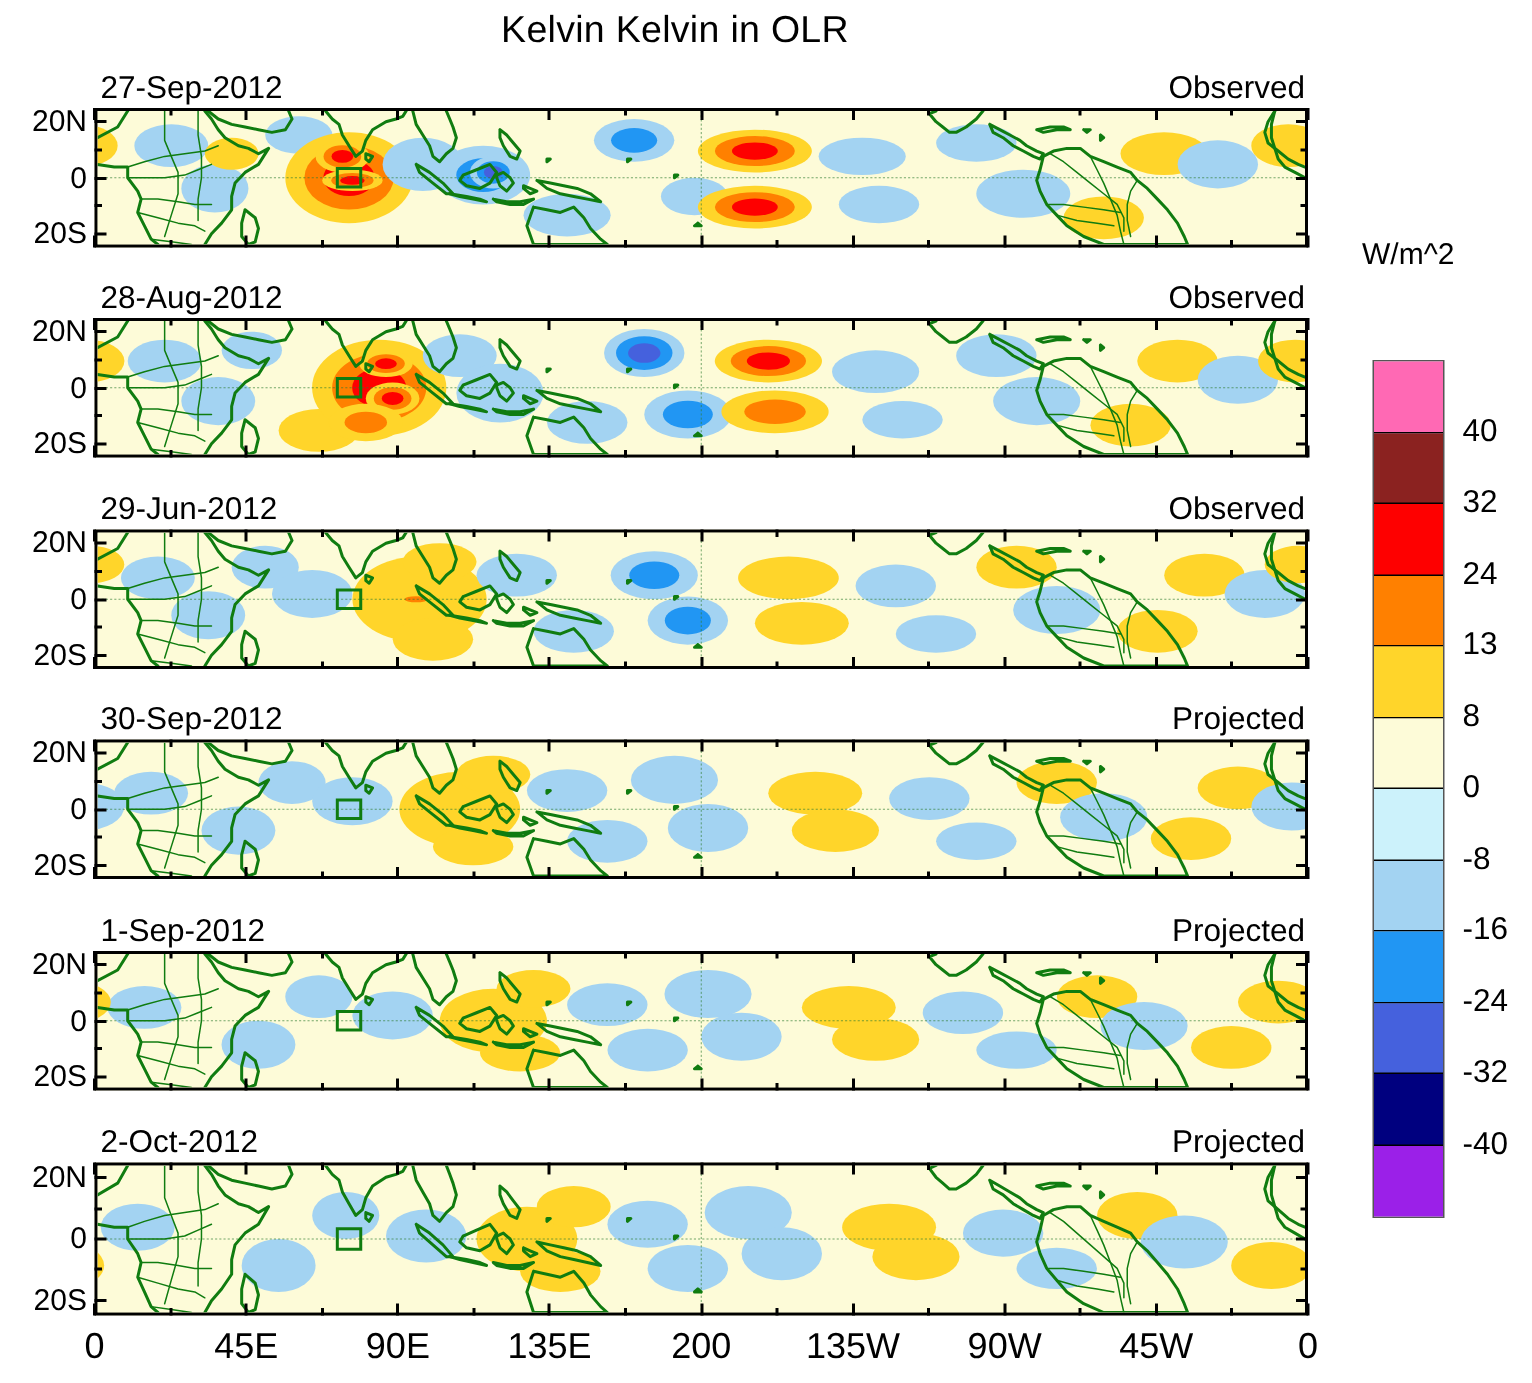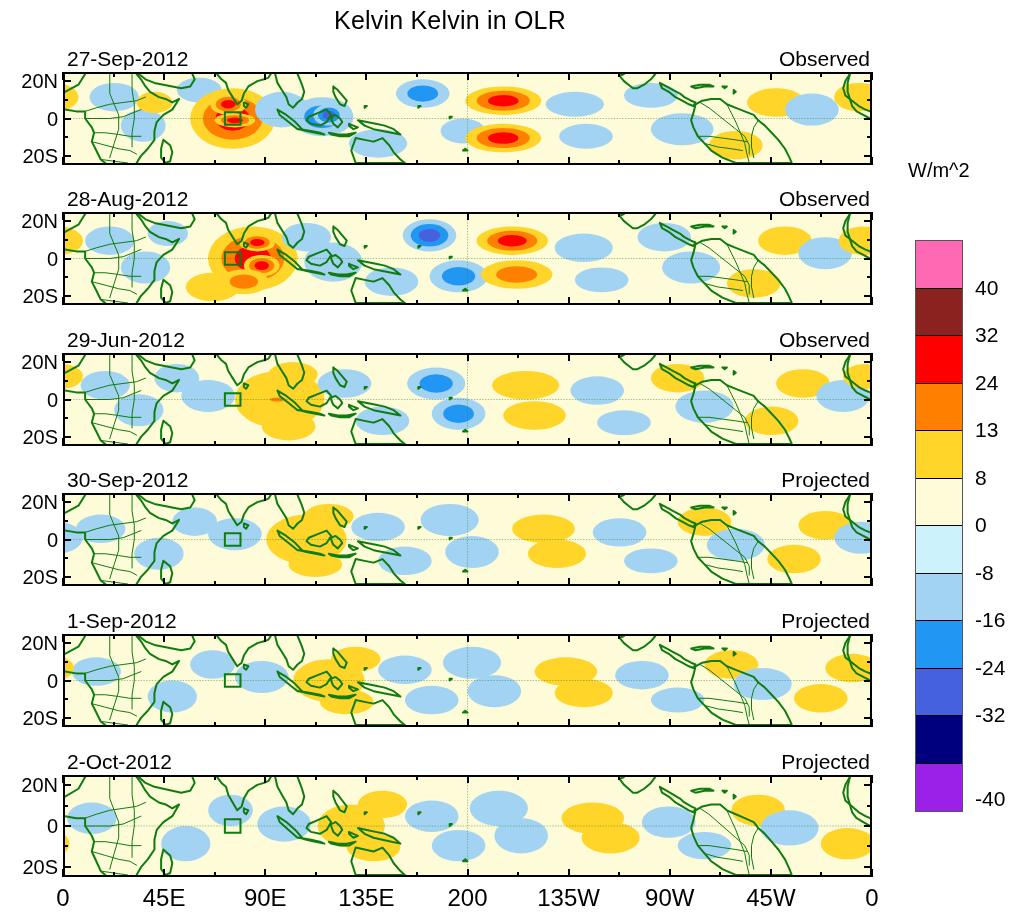--- a/index.html
+++ b/index.html
@@ -884,14 +884,14 @@
     <div class="ctick" style="left: 975px; top: 276.5px;">40</div>
     <div class="ctick" style="left: 975px; top: 324px;">32</div>
     <div class="ctick" style="left: 975px; top: 371.5px;">24</div>
     <div class="ctick" style="left: 975px; top: 419px;">13</div>
     <div class="ctick" style="left: 975px; top: 466.5px;">8</div>
     <div class="ctick" style="left: 975px; top: 514px;">0</div>
     <div class="ctick" style="left: 975px; top: 561.5px;">-8</div>
     <div class="ctick" style="left: 975px; top: 609px;">-16</div>
     <div class="ctick" style="left: 975px; top: 656.5px;">-24</div>
     <div class="ctick" style="left: 975px; top: 704px;">-32</div>
-    <div class="ctick" style="left: 975px; top: 751.5px; margin-top: 36px;">-40</div>
+    <div class="ctick" style="left: 975px; top: 751.5px;">-40</div>
   </div>
 
 </body></html>

